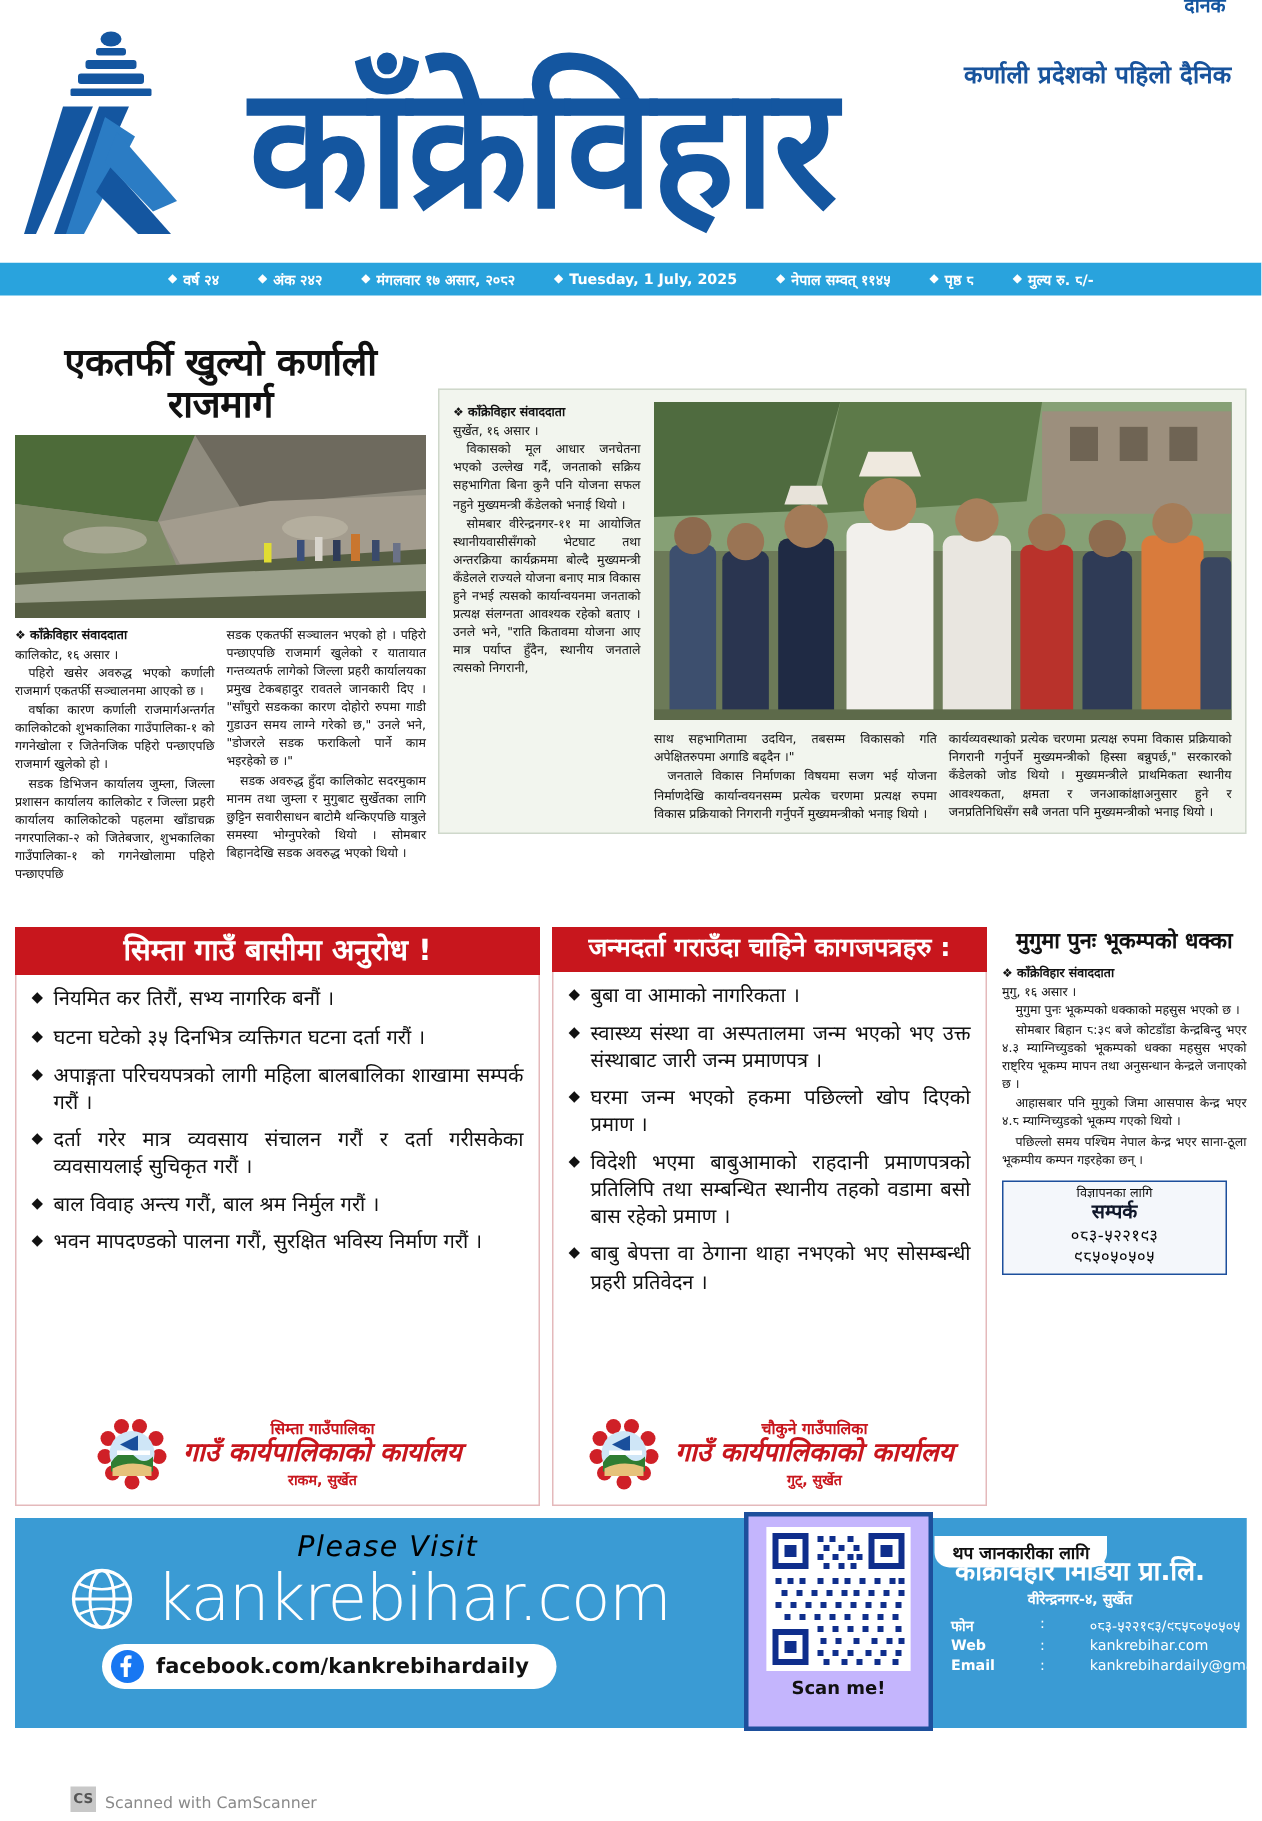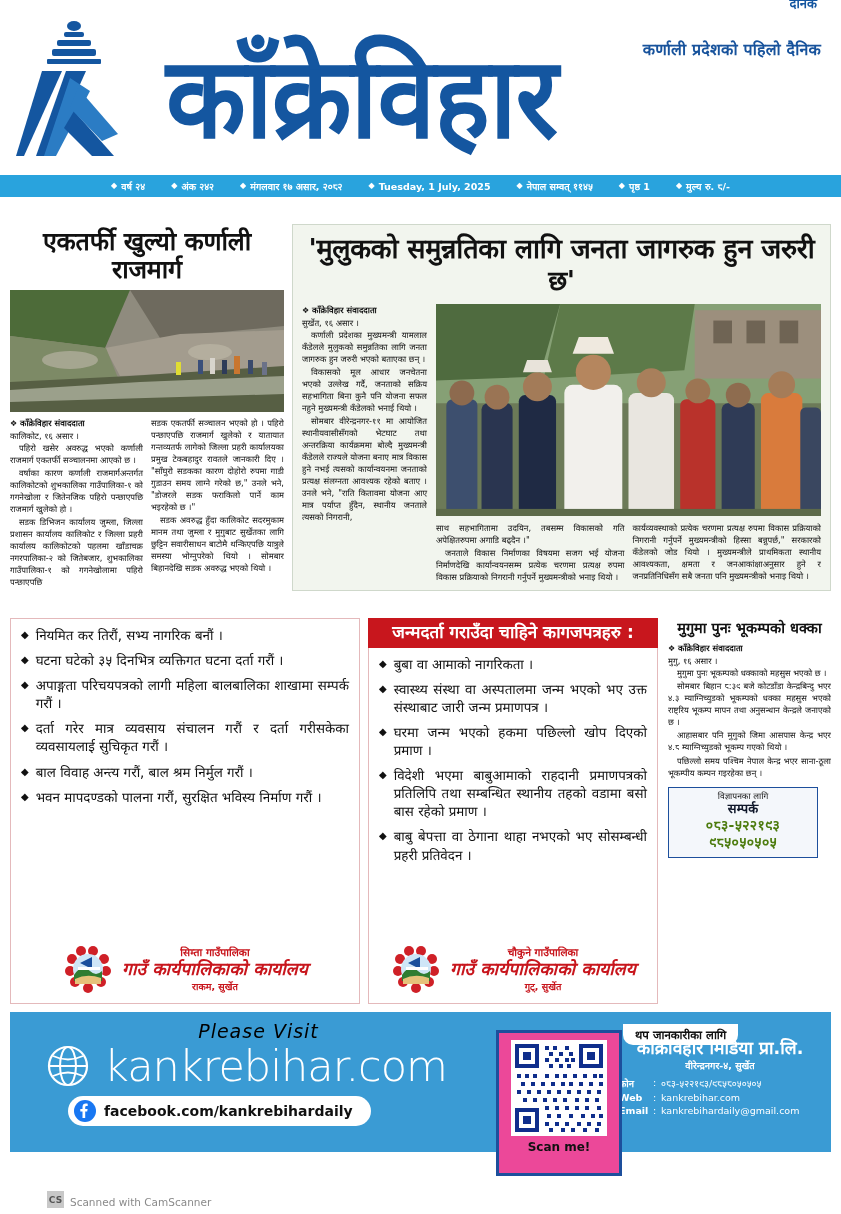--- a/index.html
+++ b/index.html
@@ -115,21 +115,21 @@
     font-size:14.5px; font-weight:700; color:#111; text-align:center;
     line-height:1.2; margin-bottom:5px; padding-top:2px;
   }
   .rcol p.body { font-size:8.3px; }
   .phonebox {
     margin-top:8px; border:1.5px solid #1d4f9c; background:#f4f7fb;
     text-align:center; padding:3px 4px 5px 4px; width: 150px;
   }
   .phonebox .ph-l1 { font-size:8.5px; font-weight:400; color:#111; line-height:1.25; }
   .phonebox .ph-l2 { font-size:13px; font-weight:700; color:#0f172a; line-height:1.2; }
-  .phonebox .ph-num { font-size:14px; font-weight:700; color:#4d7c0f; line-height:1.25; letter-spacing:.3px;}
+  .phonebox .ph-num { font-size:11px; font-weight:400; color:#000000; line-height:1.25; letter-spacing:.3px;}
 
   
   .adband { margin: 8px 10px 0 10px; height: 140px; background:#3a9bd4; position:relative; display:flex; }
   .ad-left { flex:1 1 auto; padding: 8px 0 8px 18px; position:relative; }
   .please-visit {
     text-align:center; color:#000000; font-size:19px; font-style:italic;
     font-weight:400; letter-spacing:1px; margin-bottom: 2px; padding-right:120px;
   }
   .siteline { display:flex; align-items:center; gap:14px; padding-left:18px; }
   .globe { width:44px; height:44px; flex:0 0 auto; }
@@ -141,39 +141,39 @@
   .fbpill {
     margin: 8px 0 0 40px; background:#fff; border-radius:20px;
     display:inline-flex; align-items:center; gap:8px; padding: 4px 18px 4px 6px;
   }
   .fbpill .fbi { width:22px; height:22px; }
   .fbpill .fbt { font-size:14px; font-weight:700; color:#111; }
   .chevrons { position:absolute; right:-2px; top:0; bottom:0; width:46px; color:#fff; }
 
   .qr-card {
     position:absolute; left: 486px; top: -4px; width:126px; height:146px;
-    background:#ec4899; border:3px solid #1d4f9c; text-align:center; padding-top:7px; z-index:4;margin-top:22px;
+    background:#c4b5fd; border:3px solid #1d4f9c; text-align:center; padding-top:7px; z-index:4;
   }
   .qr-img { width:96px; height:96px; margin:0 auto; background:#fff; }
   .qr-img svg { display:block; }
   .scanme { font-size:12px; font-weight:700; color:#111; margin-top:4px; }
 
   .ad-right {
     width: 222px; flex:0 0 222px; background:#3a9bd4; position:relative;
     border-left: 0; padding: 26px 10px 8px 10px; color:#fff;
   }
   .thap {
     position:absolute; top:12px; left: 14px; background:#fff; color:#111;
     font-size:11.5px; font-weight:700; padding: 3px 12px 3px 12px;
     border-bottom-left-radius:10px; border-bottom-right-radius:10px;
   }
   .company { font-size:17.5px; font-weight:700; color:#fff; text-align:center; line-height:1.2;}
   .addr { font-size:9.5px; font-weight:700; color:#fff; text-align:center; margin-bottom:4px;}
   .ctab { width:100%; font-size:9.5px; color:#fff; border-collapse:collapse; }
-  .ctab td { padding: 1px 0; vertical-align:top; white-space:nowrap;margin-top:20px;}
+  .ctab td { padding: 1px 15px; vertical-align:top; white-space:nowrap;margin-top:20px;}
   .ctab td.k { width:34px; font-weight:700;}
   .ctab td.c { width:8px; }
 
   
   .watermark {
     position:absolute; left:8px; bottom:6px; display:flex; align-items:flex-end; gap:6px;padding-left:39px;
   }
   .cs-badge {
     width:17px; height:17px; background:#c8c8c8; color:#555;
     font-size:9px; font-weight:700; display:flex; align-items:center; justify-content:center;
@@ -227,21 +227,21 @@
     <span class="info-item">
         <span class="dia">◆</span>
         <span>Tuesday, 1 July, 2025</span>
       </span>
     <span class="info-item">
         <span class="dia">◆</span>
         <span>नेपाल सम्वत् ११४५</span>
       </span>
     <span class="info-item">
         <span class="dia">◆</span>
-        <span>पृष्ठ 1</span>
+        <span>पृष्ठ ८</span>
       </span>
     <span class="info-item">
         <span class="dia">◆</span>
         <span>मुल्य रु. ८/-</span>
       </span>
   </div>
 
   <div class="top-band">
 
     <div class="story-left">
@@ -277,26 +277,24 @@
           <p class="body">सडक डिभिजन कार्यालय जुम्ला, जिल्ला प्रशासन कार्यालय कालिकोट र जिल्ला प्रहरी कार्यालय कालिकोटको पहलमा खाँडाचक्र नगरपालिका-२ को जितेबजार, शुभकालिका गाउँपालिका-१ को गगनेखोलामा पहिरो पन्छाएपछि</p>
         </div>
         <div class="col">
           <p class="body noind">सडक एकतर्फी सञ्चालन भएको हो । पहिरो पन्छाएपछि राजमार्ग खुलेको र यातायात गन्तव्यतर्फ लागेको जिल्ला प्रहरी कार्यालयका प्रमुख टेकबहादुर रावतले जानकारी दिए । "साँघुरो सडकका कारण दोहोरो रुपमा गाडी गुडाउन समय लाग्ने गरेको छ," उनले भने, "डोजरले सडक फराकिलो पार्ने काम भइरहेको छ ।"</p>
           <p class="body">सडक अवरुद्ध हुँदा कालिकोट सदरमुकाम मानम तथा जुम्ला र मुगुबाट सुर्खेतका लागि छुट्टिन सवारीसाधन बाटोमै थन्किएपछि यात्रुले समस्या भोग्नुपरेको थियो । सोमबार बिहानदेखि सडक अवरुद्ध भएको थियो ।</p>
         </div>
       </div>
     </div>
 
     <div class="feature">
-      <div class="hl-main">'मुलुकको समुन्नतिका लागि जनता जागरुक हुन जरुरी छ'</div>
       <div class="feature-body">
         <div class="fcol-text">
           <div class="byline"><span class="clover">❖</span> <span>काँक्रेविहार संवाददाता</span></div>
           <div class="dateline">सुर्खेत, १६ असार ।</div>
-          <p class="body">कर्णाली प्रदेशका मुख्यमन्त्री यामलाल कँडेलले मुलुकको समुन्नतिका लागि जनता जागरुक हुन जरुरी भएको बताएका छन् ।</p>
           <p class="body">विकासको मूल आधार जनचेतना भएको उल्लेख गर्दै, जनताको सक्रिय सहभागिता बिना कुनै पनि योजना सफल नहुने मुख्यमन्त्री कँडेलको भनाई थियो ।</p>
           <p class="body">सोमबार वीरेन्द्रनगर-११ मा आयोजित स्थानीयवासीसँगको भेटघाट तथा अन्तरक्रिया कार्यक्रममा बोल्दै मुख्यमन्त्री कँडेलले राज्यले योजना बनाए मात्र विकास हुने नभई त्यसको कार्यान्वयनमा जनताको प्रत्यक्ष संलग्नता आवश्यक रहेको बताए । उनले भने, "राति कितावमा योजना आए मात्र पर्याप्त हुँदैन, स्थानीय जनताले त्यसको निगरानी,</p>
         </div>
         <div class="fright">
           <div class="fphoto">
             <svg viewBox="0 0 372 212" preserveAspectRatio="none">
               <rect width="372" height="212" fill="#7e8e6a"></rect>
               <rect x="0" y="0" width="372" height="96" fill="#86a075"></rect>
               <path d="M0,0 L120,0 L100,70 L0,74 Z" fill="#4f6b3f"></path>
               <path d="M120,0 L250,0 L240,64 L104,72 Z" fill="#5d7a49"></path>
@@ -340,20 +338,21 @@
             </div>
           </div>
         </div>
       </div>
     </div>
   </div>
 
   <div class="boxes">
 
     <div class="box b1">
+      <div class="box-head">सिम्ता गाउँ बासीमा अनुरोध !</div>
       <div class="bullets">
         <div class="bullet">
             <span class="dot">◆</span>
             <span class="txt">नियमित कर तिरौं, सभ्य नागरिक बनौं ।</span>
           </div>
         <div class="bullet">
             <span class="dot">◆</span>
             <span class="txt">घटना घटेको ३५ दिनभित्र व्यक्तिगत घटना दर्ता गरौं ।</span>
           </div>
         <div class="bullet">

